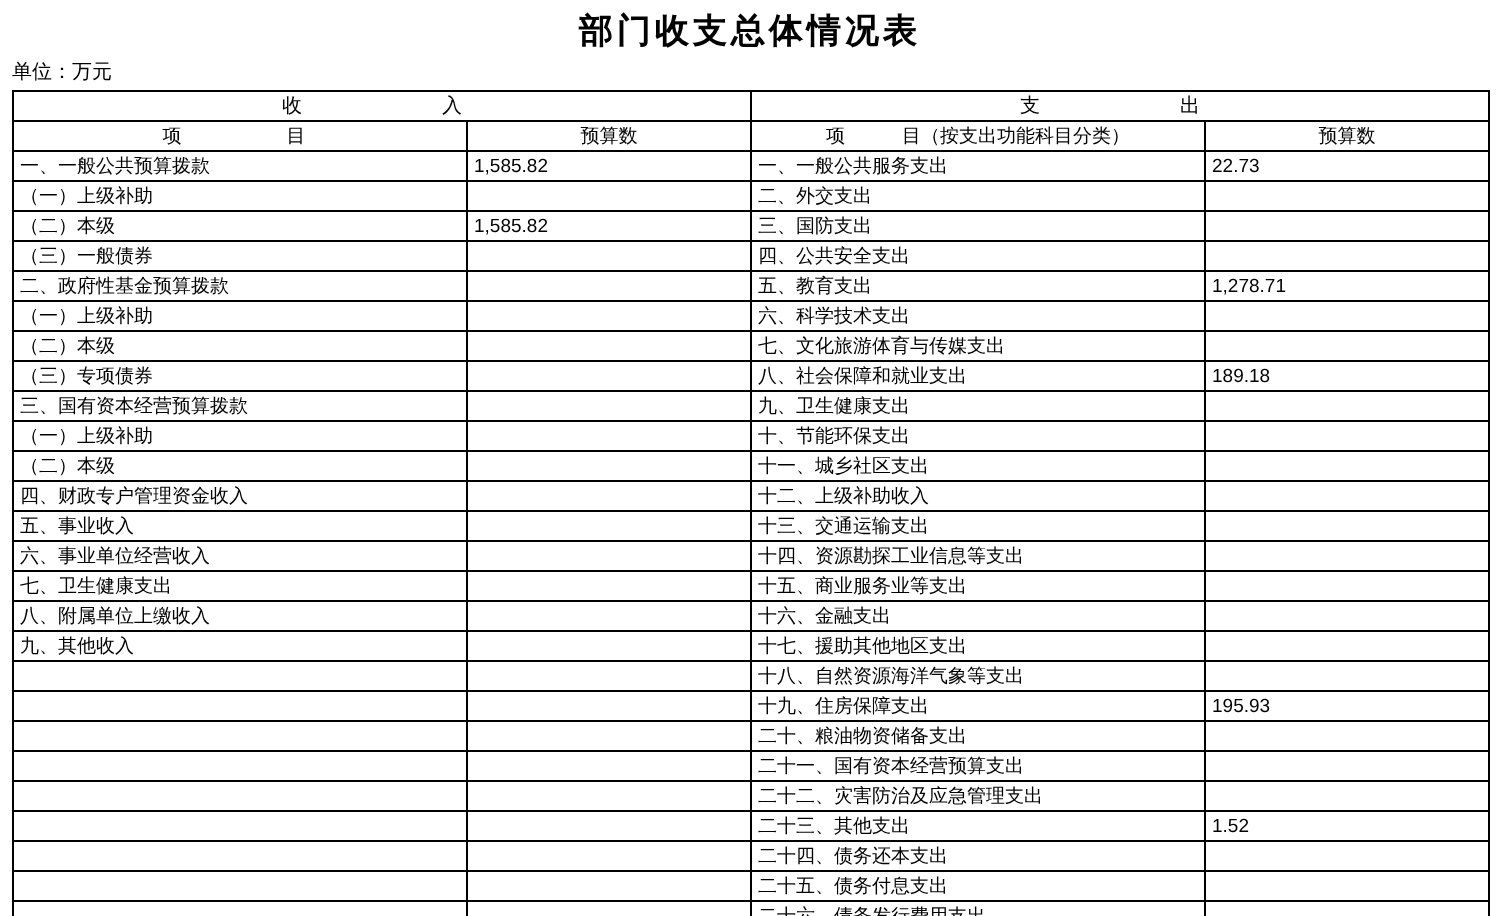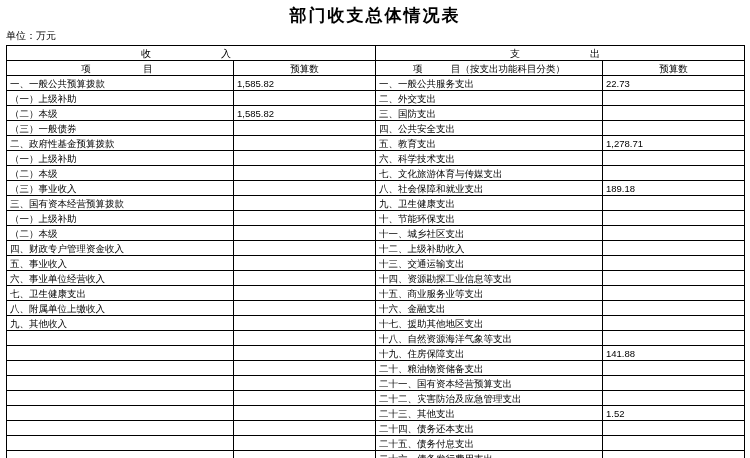--- a/index.html
+++ b/index.html
@@ -139,21 +139,21 @@
           <td class="lbl">六、科学技术支出</td>
           <td class="num"></td>
         </tr>
         <tr>
           <td class="lbl ind1">（二）本级</td>
           <td class="num"></td>
           <td class="lbl">七、文化旅游体育与传媒支出</td>
           <td class="num"></td>
         </tr>
         <tr>
-          <td class="lbl ind1">（三）事业收入</td>
+          <td class="lbl ind1">（三）专项债券</td>
           <td class="num"></td>
           <td class="lbl">八、社会保障和就业支出</td>
           <td class="num">189.18</td>
         </tr>
         <tr>
           <td class="lbl">三、国有资本经营预算拨款</td>
           <td class="num"></td>
           <td class="lbl">九、卫生健康支出</td>
           <td class="num"></td>
         </tr>
@@ -208,21 +208,21 @@
         <tr>
           <td class="lbl"></td>
           <td class="num"></td>
           <td class="lbl">十八、自然资源海洋气象等支出</td>
           <td class="num"></td>
         </tr>
         <tr>
           <td class="lbl"></td>
           <td class="num"></td>
           <td class="lbl">十九、住房保障支出</td>
-          <td class="num">141.88</td>
+          <td class="num">195.93</td>
         </tr>
         <tr>
           <td class="lbl"></td>
           <td class="num"></td>
           <td class="lbl">二十、粮油物资储备支出</td>
           <td class="num"></td>
         </tr>
         <tr>
           <td class="lbl"></td>
           <td class="num"></td>

